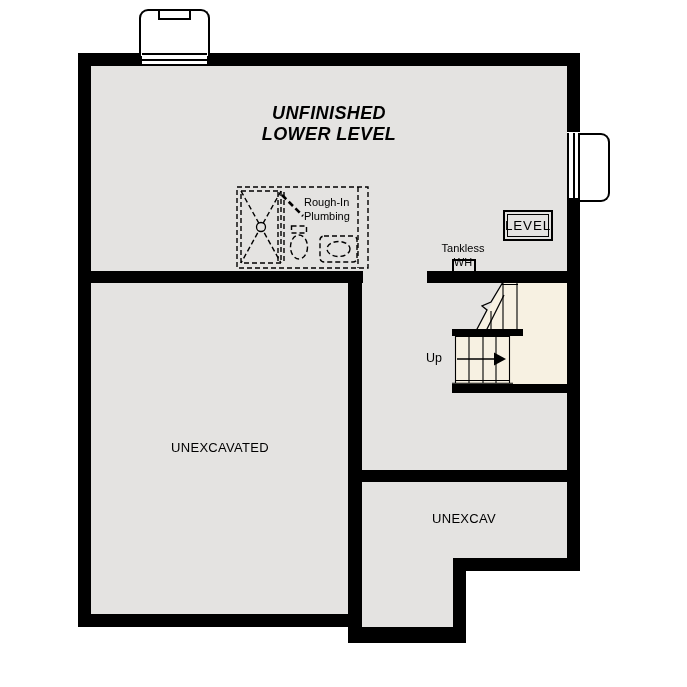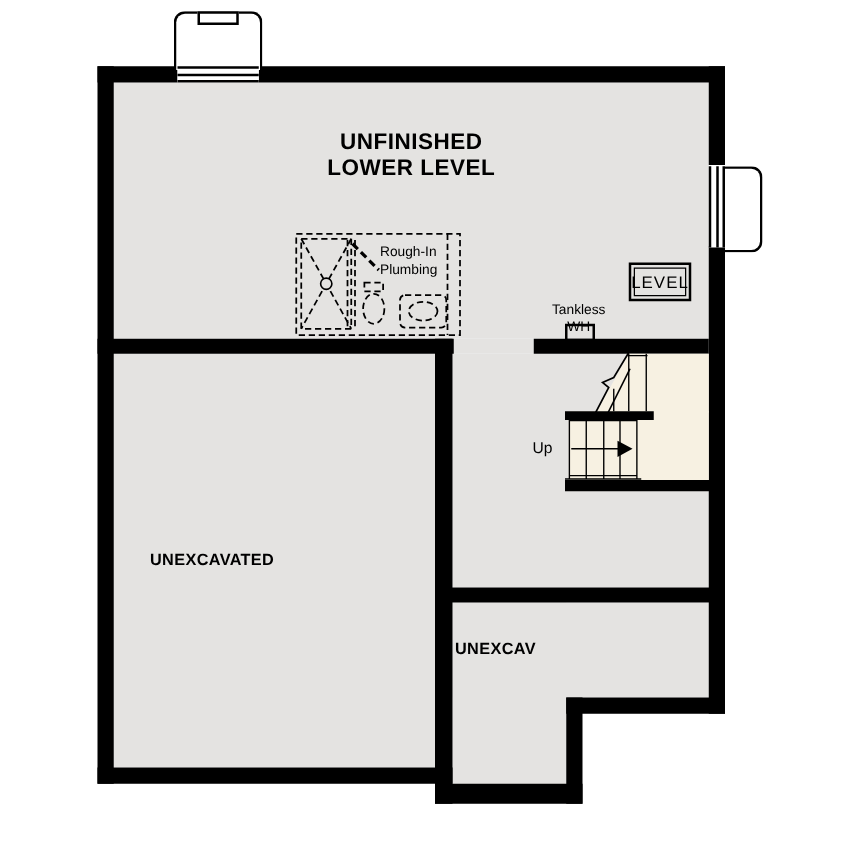--- a/index.html
+++ b/index.html
@@ -7,21 +7,21 @@
     position:relative;width:687px;height:687px;overflow:hidden;
     background:var(--background,#fff);
     font-family:"Liberation Sans", sans-serif;
     -webkit-font-smoothing:antialiased;
   }
   .floor{position:absolute;background:var(--floor,#e4e3e1);}
   .wall{position:absolute;background:var(--wall,#000);}
   .svg-layer{position:absolute;left:0;top:0;pointer-events:none;}
   .label{position:absolute;color:var(--wall,#000);white-space:nowrap;}
   .room-title{font-weight:700;font-size:18px;line-height:21px;letter-spacing:.4px;text-align:center;}
-  .room-name{font-weight:700;font-size:13px;letter-spacing:.3px;}
+  .room-name{font-weight:400;font-size:13px;letter-spacing:.3px;text-align:center;}
   .small-note{font-size:11px;line-height:13.5px;}
   .centered{text-align:center;}
   .plan-title{font-weight:700;font-size:22px;letter-spacing:.5px;text-align:center;}
   
   .well{position:absolute;background:#fff;border:2px solid var(--wall,#000);}
   .well.top{border-bottom:none;border-radius:9px 9px 0 0;}
   .well.right{border-left:none;border-radius:0 9px 9px 0;}
   .well-notch{position:absolute;background:#fff;border:2px solid var(--wall,#000);}
   .glazing{position:absolute;background:#fff;}
   .glazing .gl{position:absolute;background:var(--wall,#000);}
@@ -123,21 +123,21 @@
         <ellipse class="dash" cx="338.5" cy="249" rx="11.5" ry="7.5"></ellipse>
       </g>
     </g>
   </svg>
 
   <div class="furn-outer" style="left:503px;top:210px;width:50px;height:31px;">
     <div class="furn-inner">LEVEL</div>
   </div>
   <div class="wh-box" style="left:452px;top:259px;width:24px;height:14px;"></div>
 
-  <div class="label room-title" style="left:229px;top:103px;width:200px;">
+  <div class="label room-title" style="left:229px;top:103px;width:200px;font-style:italic;">
     <div>UNFINISHED</div>
     <div>LOWER LEVEL</div>
   </div>
 
   <div class="label small-note" style="left:304px;top:196px;">
     <div>Rough-In</div>
     <div>Plumbing</div>
   </div>
 
   <div class="label small-note centered" style="left:428px;top:230px;width:70px;margin-top:12px;">

